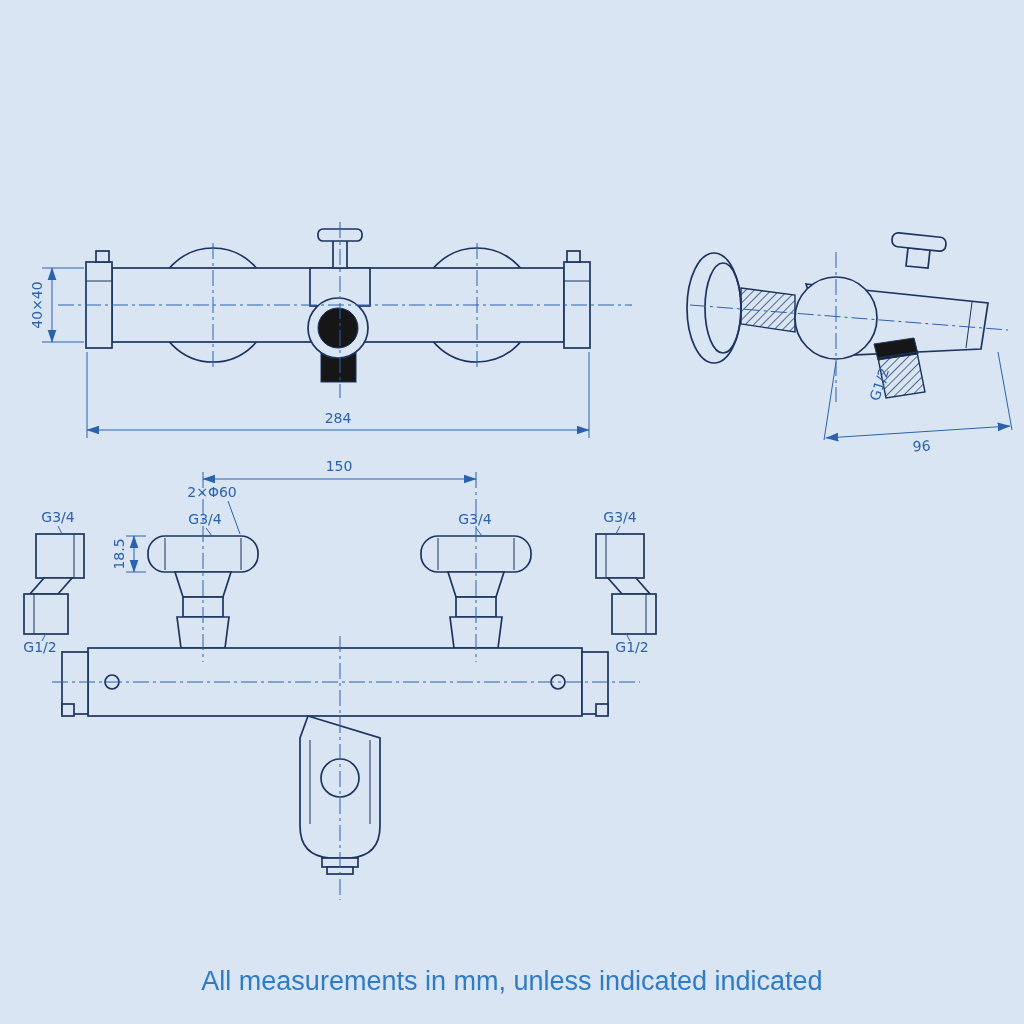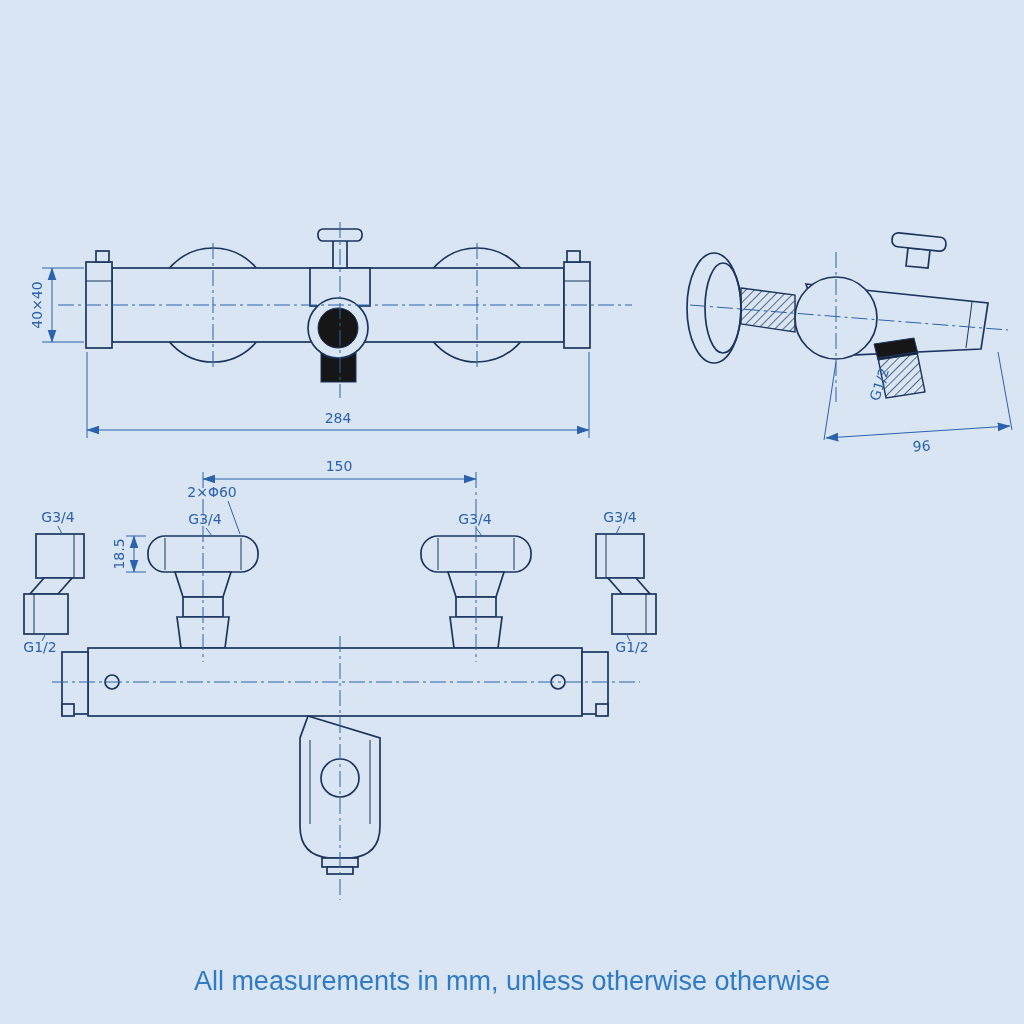--- a/index.html
+++ b/index.html
@@ -165,14 +165,14 @@
     <line class="ext" x1="476" y1="528" x2="482" y2="536"></line>
     <text class="dimt" x="620" y="522" text-anchor="middle">G3/4</text>
     <line class="ext" x1="620" y1="526" x2="616" y2="534"></line>
     <text class="dimt" x="40" y="652" text-anchor="middle">G1/2</text>
     <line class="ext" x1="42" y1="641" x2="46" y2="633"></line>
     <text class="dimt" x="632" y="652" text-anchor="middle">G1/2</text>
     <line class="ext" x1="630" y1="641" x2="626" y2="633"></line>
   </g>
 </svg>
 
-<div class="footer">All measurements in mm, unless otherwise otherwise</div>
+<div class="footer">All measurements in mm, unless indicated indicated</div>
 </div>
 
 </body></html>

